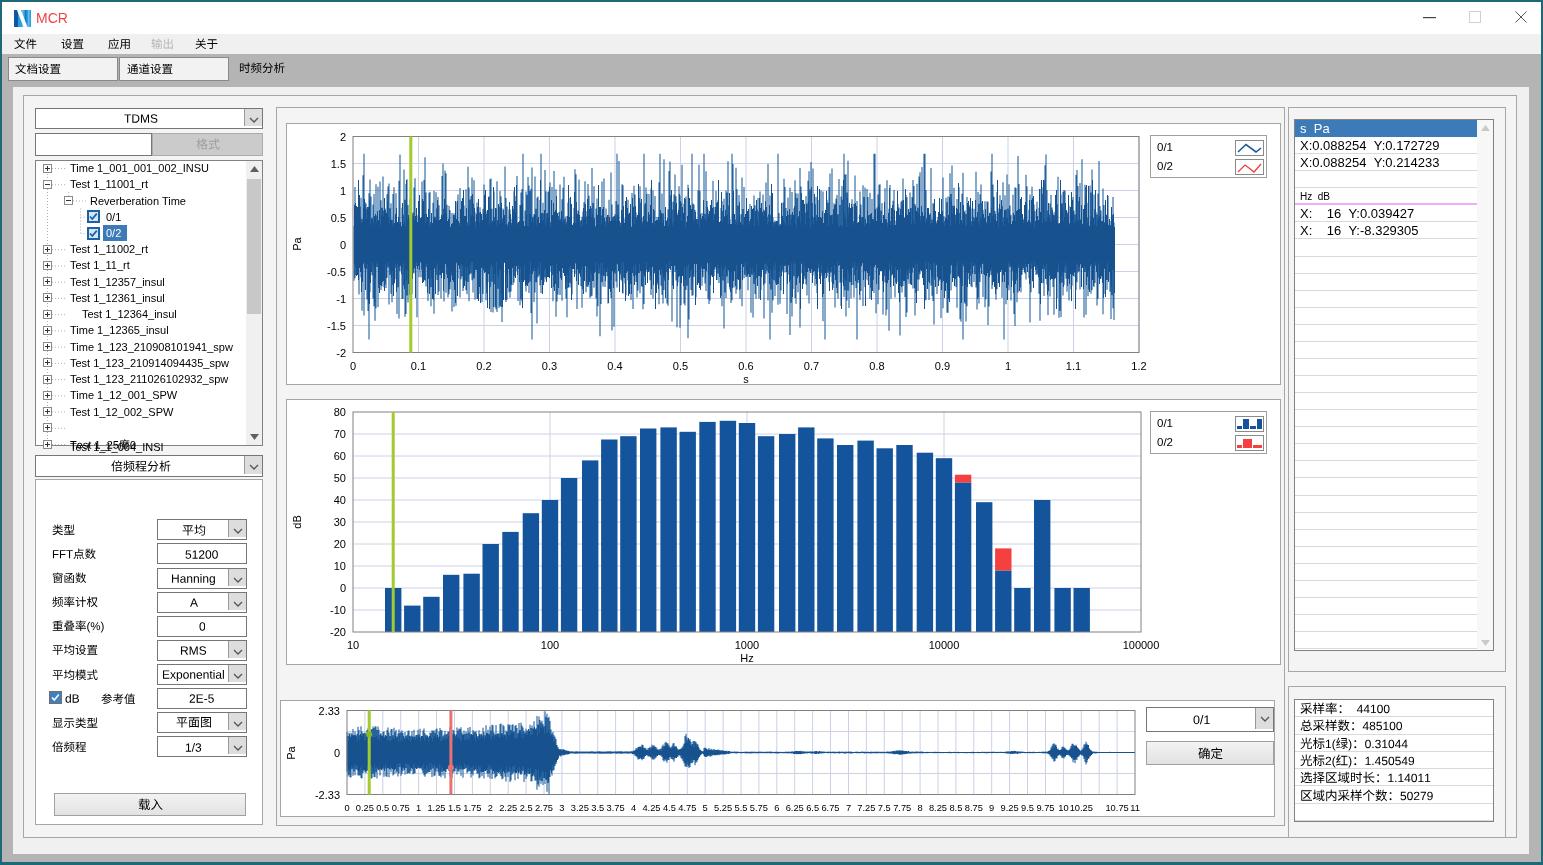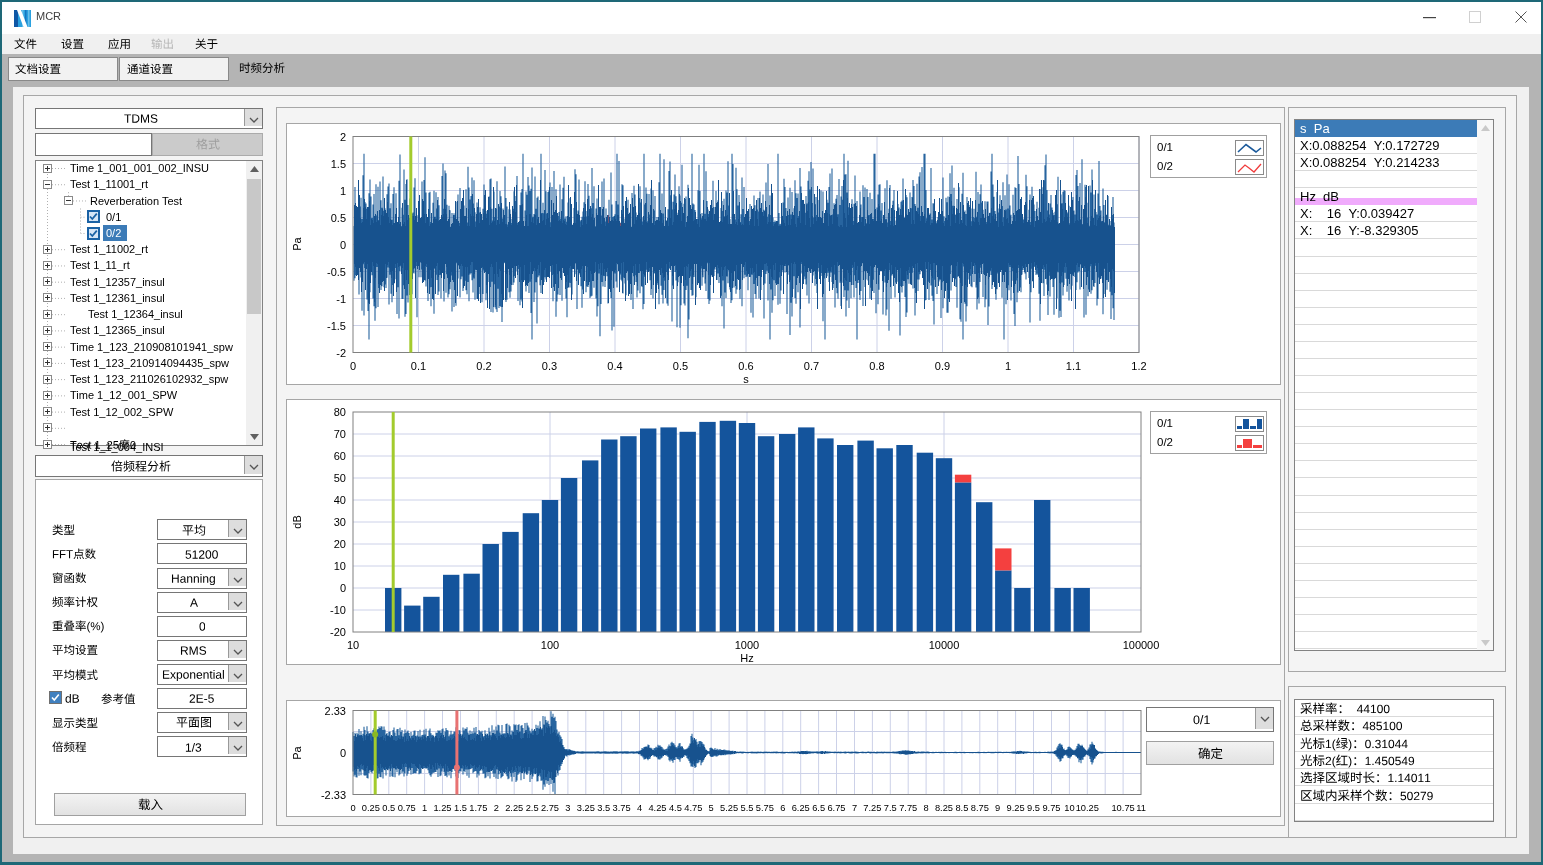--- a/index.html
+++ b/index.html
@@ -16,21 +16,21 @@
 <div class="abs" style="left:2px;top:2px;width:1539px;height:32px;background:#fff">
   <svg class="abs" style="left:12px;top:8px" width="17" height="17" viewBox="0 0 17 17">
     <rect x="0" y="0" width="17" height="17" fill="#2aa1df"></rect>
     <rect x="0" y="0" width="4" height="17" fill="#0f57a5"></rect>
     <rect x="8.2" y="0" width="1.2" height="17" fill="#79c5ec"></rect>
     <rect x="11.2" y="0" width="1.2" height="17" fill="#0f6ab8"></rect>
     <rect x="14.2" y="0" width="1.2" height="17" fill="#79c5ec"></rect>
     <polygon points="3,0 7,0 13.5,17 9.5,17" fill="#ffffff"></polygon>
     <polygon points="0,0 4,0 9,13 9,17 5,17 0,4" fill="#0f57a5" opacity="0"></polygon>
   </svg>
-  <div class="abs" style="left:34px;top:8px;font-size:11px;color:#404040">MCR</div>
+  <div class="abs" style="left:34px;top:8px;font-size:14px;color:#ef4444">MCR</div>
   <svg class="abs" style="left:1421px;top:15px" width="13" height="2">
       <rect width="13" height="1.2" fill="#444"></rect>
     </svg>
   <svg class="abs" style="left:1467px;top:9px" width="12" height="12">
       <rect x="0.5" y="0.5" width="11" height="11" fill="none" stroke="#d0d0d0" stroke-width="1"></rect>
     </svg>
   <svg class="abs" style="left:1513px;top:9px" width="12" height="12">
       <path d="M0.5 0.5 L11.5 11.5 M11.5 0.5 L0.5 11.5" stroke="#555" stroke-width="1"></path>
     </svg>
 </div>
@@ -155,21 +155,21 @@
 <div class="abs t11" style="left:70px;top:160.0px;height:16px;line-height:16px">Time 1_001_001_002_INSU</div>
 <svg class="abs" style="left:43px;top:179.7px" width="9" height="9">
     <rect x="0.5" y="0.5" width="8" height="8" fill="#fff" stroke="#8a8a8a"></rect>
     <line x1="2" y1="4.5" x2="7" y2="4.5" stroke="#333" stroke-width="1"></line>
   </svg>
 <div class="abs t11" style="left:70px;top:176.2px;height:16px;line-height:16px">Test 1_11001_rt</div>
 <svg class="abs" style="left:64px;top:196.0px" width="9" height="9">
     <rect x="0.5" y="0.5" width="8" height="8" fill="#fff" stroke="#8a8a8a"></rect>
     <line x1="2" y1="4.5" x2="7" y2="4.5" stroke="#333" stroke-width="1"></line>
   </svg>
-<div class="abs t11" style="left:90px;top:192.5px;height:16px;line-height:16px">Reverberation Test</div>
+<div class="abs t11" style="left:90px;top:192.5px;height:16px;line-height:16px">Reverberation Time</div>
 <div class="abs" style="left:87px;top:210.2px;width:13px;height:13px;background:#d5e5f6;border:2px solid #1a62a5;box-sizing:border-box"></div>
 <svg class="abs" style="left:88px;top:211.2px" width="11" height="11">
     <path d="M2 5.5 L4.3 8 L8.8 2.6" fill="none" stroke="#1a62a5" stroke-width="1.8"></path>
   </svg>
 <div class="abs t11" style="left:106px;top:208.7px;height:16px;line-height:16px">0/1</div>
 <div class="abs" style="left:87px;top:226.5px;width:13px;height:13px;background:#d5e5f6;border:2px solid #1a62a5;box-sizing:border-box"></div>
 <svg class="abs" style="left:88px;top:227.5px" width="11" height="11">
     <path d="M2 5.5 L4.3 8 L8.8 2.6" fill="none" stroke="#1a62a5" stroke-width="1.8"></path>
   </svg>
 <div class="abs" style="left:103px;top:225.0px;width:24px;height:16px;background:#3c7bb7"></div>
@@ -196,27 +196,27 @@
     <rect x="0.5" y="0.5" width="8" height="8" fill="#fff" stroke="#8a8a8a"></rect>
     <line x1="2" y1="4.5" x2="7" y2="4.5" stroke="#333" stroke-width="1"></line>
     <line x1="4.5" y1="2" x2="4.5" y2="7" stroke="#333" stroke-width="1"></line>
   </svg>
 <div class="abs t11" style="left:70px;top:289.9px;height:16px;line-height:16px">Test 1_12361_insul</div>
 <svg class="abs" style="left:43px;top:309.7px" width="9" height="9">
     <rect x="0.5" y="0.5" width="8" height="8" fill="#fff" stroke="#8a8a8a"></rect>
     <line x1="2" y1="4.5" x2="7" y2="4.5" stroke="#333" stroke-width="1"></line>
     <line x1="4.5" y1="2" x2="4.5" y2="7" stroke="#333" stroke-width="1"></line>
   </svg>
-<div class="abs t11" style="left:88px;top:306.2px;height:16px;line-height:16px">Test 1_12364_insul</div>
+<div class="abs t11" style="left:82px;top:306.2px;height:16px;line-height:16px">Test 1_12364_insul</div>
 <svg class="abs" style="left:43px;top:325.9px" width="9" height="9">
     <rect x="0.5" y="0.5" width="8" height="8" fill="#fff" stroke="#8a8a8a"></rect>
     <line x1="2" y1="4.5" x2="7" y2="4.5" stroke="#333" stroke-width="1"></line>
     <line x1="4.5" y1="2" x2="4.5" y2="7" stroke="#333" stroke-width="1"></line>
   </svg>
-<div class="abs t11" style="left:70px;top:322.4px;height:16px;line-height:16px">Test 1_12365_insul</div>
+<div class="abs t11" style="left:70px;top:322.4px;height:16px;line-height:16px">Time 1_12365_insul</div>
 <svg class="abs" style="left:43px;top:342.1px" width="9" height="9">
     <rect x="0.5" y="0.5" width="8" height="8" fill="#fff" stroke="#8a8a8a"></rect>
     <line x1="2" y1="4.5" x2="7" y2="4.5" stroke="#333" stroke-width="1"></line>
     <line x1="4.5" y1="2" x2="4.5" y2="7" stroke="#333" stroke-width="1"></line>
   </svg>
 <div class="abs t11" style="left:70px;top:338.6px;height:16px;line-height:16px">Time 1_123_210908101941_spw</div>
 <svg class="abs" style="left:43px;top:358.4px" width="9" height="9">
     <rect x="0.5" y="0.5" width="8" height="8" fill="#fff" stroke="#8a8a8a"></rect>
     <line x1="2" y1="4.5" x2="7" y2="4.5" stroke="#333" stroke-width="1"></line>
     <line x1="4.5" y1="2" x2="4.5" y2="7" stroke="#333" stroke-width="1"></line>
@@ -628,21 +628,21 @@
         <rect x="21" y="2" width="5" height="10" fill="#14549c"></rect>
       </svg></div>
   <div class="abs" style="left:6px;top:24px;font-size:11.5px">0/2</div>
   <div class="abs" style="left:84px;top:23px;width:29px;height:16px;border:1px solid #8a8a8a;box-sizing:border-box"><svg width="27" height="14">
         <rect x="1" y="9" width="5" height="3" fill="#f4403f"></rect>
         <rect x="7" y="3" width="9" height="9" fill="#f4403f"></rect>
         <rect x="17" y="9" width="9" height="3" fill="#f4403f"></rect>
       </svg></div>
 </div>
 
-<div class="abs panel" style="left:286px;top:700px;width:995px;height:117px">
+<div class="abs panel" style="left:280px;top:700px;width:995px;height:117px">
     <svg width="995" height="117" viewBox="0 0 995 117" xmlns="http://www.w3.org/2000/svg" style="position:absolute;left:0;top:0">
       <rect x="66" y="9.5" width="788" height="84" fill="#ffffff"></rect>
       <path d="M83.9 9.5V93.5 M101.8 9.5V93.5 M119.7 9.5V93.5 M137.6 9.5V93.5 M155.5 9.5V93.5 M173.5 9.5V93.5 M191.4 9.5V93.5 M209.3 9.5V93.5 M227.2 9.5V93.5 M245.1 9.5V93.5 M263.0 9.5V93.5 M280.9 9.5V93.5 M298.8 9.5V93.5 M316.7 9.5V93.5 M334.6 9.5V93.5 M352.5 9.5V93.5 M370.5 9.5V93.5 M388.4 9.5V93.5 M406.3 9.5V93.5 M424.2 9.5V93.5 M442.1 9.5V93.5 M460.0 9.5V93.5 M477.9 9.5V93.5 M495.8 9.5V93.5 M513.7 9.5V93.5 M531.6 9.5V93.5 M549.5 9.5V93.5 M567.5 9.5V93.5 M585.4 9.5V93.5 M603.3 9.5V93.5 M621.2 9.5V93.5 M639.1 9.5V93.5 M657.0 9.5V93.5 M674.9 9.5V93.5 M692.8 9.5V93.5 M710.7 9.5V93.5 M728.6 9.5V93.5 M746.5 9.5V93.5 M764.5 9.5V93.5 M782.4 9.5V93.5 M800.3 9.5V93.5 M818.2 9.5V93.5 M836.1 9.5V93.5 M66 30.5H854 M66 51.5H854 M66 72.5H854" stroke="#ccd1e8" stroke-width="1" fill="none"></path>
       <path d="M66 31.0V70.5 M67 34.9V75.6 M68 31.7V73.7 M69 35.8V76.3 M70 31.7V76.4 M71 33.3V67.9 M72 27.9V74.8 M73 33.9V70.6 M74 30.2V74.2 M75 34.8V68.2 M76 32.8V69.2 M77 25.8V74.2 M78 28.9V74.8 M79 34.3V74.3 M80 25.3V77.0 M81 30.6V77.4 M82 32.6V72.0 M83 32.1V69.2 M84 31.4V71.0 M85 32.7V72.2 M86 28.9V69.4 M87 27.2V69.8 M88 27.8V68.6 M89 32.8V72.3 M90 28.6V77.6 M91 28.0V77.2 M92 25.4V72.7 M93 27.1V75.9 M94 25.3V76.2 M95 25.6V71.2 M96 28.9V77.6 M97 25.4V68.2 M98 28.8V69.2 M99 33.7V74.6 M100 32.0V68.1 M101 34.4V69.2 M102 30.8V67.7 M103 30.4V75.8 M104 35.6V67.6 M105 34.9V75.3 M106 29.1V75.9 M107 26.6V67.2 M108 31.4V76.2 M109 35.0V68.4 M110 28.3V71.3 M111 28.1V67.6 M112 34.3V74.6 M113 26.7V73.3 M114 30.9V67.7 M115 29.1V72.2 M116 35.4V70.4 M117 32.5V75.4 M118 28.5V72.2 M119 32.1V66.1 M120 30.6V74.7 M121 29.5V72.7 M122 32.0V69.9 M123 36.8V67.6 M124 31.1V73.4 M125 34.9V66.9 M126 33.7V73.1 M127 29.8V72.1 M128 29.6V72.3 M129 35.6V72.2 M130 34.6V69.9 M131 30.0V66.1 M132 35.6V73.2 M133 28.7V72.6 M134 35.4V72.2 M135 34.1V66.7 M136 33.7V67.9 M137 28.7V67.1 M138 33.5V67.1 M139 27.8V67.8 M140 36.6V67.2 M141 35.5V69.2 M142 29.4V72.1 M143 27.6V74.3 M144 32.2V75.8 M145 34.2V73.2 M146 33.7V71.8 M147 35.4V71.8 M148 36.4V70.9 M149 31.4V71.1 M150 32.1V68.7 M151 29.2V76.0 M152 30.0V67.4 M153 29.3V75.2 M154 31.8V74.5 M155 28.3V70.4 M156 27.4V67.4 M157 35.9V71.2 M158 30.5V75.1 M159 26.9V74.6 M160 29.0V76.2 M161 29.5V70.8 M162 35.2V74.5 M163 33.4V68.3 M164 29.7V77.3 M165 33.4V71.0 M166 32.8V67.9 M167 30.5V68.2 M168 30.5V70.0 M169 26.2V75.4 M170 26.8V71.7 M171 33.1V76.9 M172 28.9V72.0 M173 29.6V69.9 M174 34.8V70.4 M175 33.2V67.5 M176 26.4V73.5 M177 29.6V70.1 M178 27.6V71.3 M179 28.1V68.5 M180 26.3V74.7 M181 31.6V68.4 M182 33.4V76.7 M183 29.4V68.3 M184 33.0V68.0 M185 30.5V67.1 M186 32.4V72.3 M187 26.8V70.9 M188 31.5V70.1 M189 26.1V70.2 M190 33.2V76.6 M191 34.6V72.7 M192 28.9V74.5 M193 30.3V70.1 M194 31.3V67.9 M195 29.8V69.4 M196 35.7V72.8 M197 34.9V72.6 M198 29.3V77.3 M199 34.1V76.4 M200 32.6V71.2 M201 34.6V75.3 M202 26.7V70.7 M203 30.7V77.4 M204 34.3V70.0 M205 24.3V68.5 M206 34.1V72.5 M207 28.8V75.9 M208 32.8V72.4 M209 25.5V77.6 M210 29.4V68.6 M211 23.7V77.9 M212 24.3V73.3 M213 31.6V70.0 M214 33.6V77.3 M215 24.1V76.1 M216 32.8V74.9 M217 32.2V69.6 M218 32.4V70.9 M219 23.1V73.3 M220 22.6V75.3 M221 32.6V78.3 M222 23.8V77.5 M223 25.3V70.5 M224 33.4V75.7 M225 29.4V80.5 M226 30.8V71.8 M227 23.3V76.0 M228 24.2V71.0 M229 23.4V80.9 M230 28.9V79.6 M231 24.0V73.8 M232 23.3V72.4 M233 30.6V71.2 M234 24.8V79.3 M235 24.0V70.2 M236 27.0V70.4 M237 32.5V77.9 M238 22.1V72.2 M239 29.1V70.7 M240 21.7V73.9 M241 24.5V72.6 M242 26.4V69.7 M243 29.7V81.1 M244 31.6V72.9 M245 27.8V78.0 M246 29.9V75.4 M247 28.9V72.6 M248 30.1V73.2 M249 23.7V72.3 M250 27.0V80.4 M251 24.4V80.2 M252 27.6V73.7 M253 20.2V75.6 M254 28.2V79.7 M255 27.3V79.6 M256 15.1V88.7 M257 23.6V83.4 M258 15.4V85.8 M259 19.0V79.2 M260 21.4V82.8 M261 19.7V80.0 M262 23.1V84.0 M263 25.3V77.0 M264 10.2V82.9 M265 15.7V78.4 M266 12.7V90.7 M267 17.1V81.9 M268 15.7V93.5 M269 20.1V75.9 M270 28.5V69.4 M271 32.6V74.6 M272 31.0V69.8 M273 34.3V68.9 M274 35.7V65.0 M275 38.0V63.1 M276 43.9V57.9 M277 46.0V58.1 M278 48.1V54.5 M279 48.2V55.3 M280 48.1V55.5 M281 48.7V53.8 M282 48.1V54.4 M283 48.6V54.2 M284 49.3V54.0 M285 49.2V53.5 M286 49.7V53.5 M287 49.8V53.5 M288 50.0V52.8 M289 50.5V52.4 M290 50.3V52.3 M291 50.3V52.5 M292 50.4V52.4 M293 50.4V52.4 M294 50.5V52.7 M295 50.3V52.7 M296 50.2V52.7 M297 50.4V52.6 M298 50.4V52.6 M299 50.6V52.4 M300 50.5V52.5 M301 50.6V52.5 M302 50.6V52.6 M303 50.6V52.4 M304 50.4V52.5 M305 50.6V52.4 M306 50.4V52.4 M307 50.5V52.3 M308 50.4V52.7 M309 50.5V52.6 M310 50.3V52.4 M311 50.2V52.6 M312 50.2V52.4 M313 50.7V52.7 M314 50.5V52.7 M315 50.6V52.4 M316 50.6V52.6 M317 50.2V52.5 M318 50.2V52.7 M319 50.3V52.7 M320 50.4V52.7 M321 50.4V52.7 M322 50.6V52.8 M323 50.7V52.7 M324 50.2V52.5 M325 50.7V52.7 M326 50.2V52.8 M327 50.3V52.5 M328 50.3V52.8 M329 50.3V52.7 M330 50.3V52.7 M331 50.4V52.7 M332 50.7V52.3 M333 50.3V52.4 M334 50.6V52.3 M335 50.2V52.7 M336 50.4V52.7 M337 50.3V52.4 M338 50.3V52.4 M339 50.3V52.8 M340 50.2V52.8 M341 50.2V52.8 M342 50.6V52.5 M343 50.7V52.5 M344 50.3V52.5 M345 50.4V52.3 M346 50.3V52.7 M347 50.6V52.7 M348 50.6V52.6 M349 50.6V52.5 M350 50.1V52.6 M351 50.5V52.6 M352 49.7V53.3 M353 49.7V53.2 M354 49.1V54.8 M355 47.0V55.3 M356 47.4V56.5 M357 46.1V58.6 M358 45.7V58.2 M359 45.6V58.0 M360 45.6V57.1 M361 43.4V59.3 M362 44.1V58.0 M363 46.8V57.7 M364 46.7V55.0 M365 47.4V54.2 M366 49.0V54.3 M367 47.3V55.6 M368 47.1V55.4 M369 45.7V55.4 M370 46.6V56.4 M371 43.7V58.3 M372 44.7V58.5 M373 44.3V58.4 M374 45.5V57.5 M375 46.0V56.7 M376 47.5V55.2 M377 48.6V53.6 M378 48.5V53.8 M379 48.1V54.4 M380 47.6V54.8 M381 45.5V56.1 M382 43.5V59.2 M383 44.9V60.6 M384 41.8V58.8 M385 40.8V59.9 M386 42.0V61.7 M387 42.4V59.0 M388 44.2V59.0 M389 46.0V55.9 M390 46.6V57.7 M391 44.7V58.0 M392 42.6V58.8 M393 42.0V60.8 M394 45.6V57.6 M395 45.1V56.8 M396 46.9V56.1 M397 48.3V55.8 M398 48.4V54.1 M399 47.9V54.9 M400 47.6V56.9 M401 46.4V58.3 M402 44.8V60.0 M403 42.5V62.2 M404 35.1V65.4 M405 32.8V65.5 M406 36.4V65.9 M407 38.8V63.4 M408 39.1V67.1 M409 37.9V66.1 M410 40.7V62.3 M411 43.5V62.3 M412 40.3V61.3 M413 40.1V59.1 M414 40.2V64.2 M415 41.0V61.8 M416 42.7V60.8 M417 43.4V58.4 M418 46.8V56.0 M419 48.4V54.7 M420 49.6V53.8 M421 50.2V52.9 M422 50.0V52.6 M423 47.1V54.8 M424 46.6V56.1 M425 47.1V55.9 M426 48.2V55.7 M427 48.4V55.3 M428 47.1V54.7 M429 48.9V55.5 M430 47.7V55.4 M431 48.5V54.8 M432 48.8V54.3 M433 48.0V54.1 M434 48.7V54.6 M435 48.9V54.1 M436 49.4V54.2 M437 48.6V53.4 M438 48.7V54.3 M439 49.3V53.7 M440 49.2V53.4 M441 49.6V53.4 M442 49.3V53.2 M443 49.8V53.5 M444 50.1V53.4 M445 49.7V53.0 M446 49.8V53.2 M447 50.4V52.5 M448 50.5V52.6 M449 50.7V52.7 M450 50.6V52.1 M451 50.7V52.3 M452 50.7V52.3 M453 50.6V52.1 M454 50.6V52.3 M455 50.7V52.4 M456 50.6V52.4 M457 50.8V52.1 M458 50.7V52.1 M459 50.9V52.3 M460 50.9V52.1 M461 50.8V52.4 M462 50.9V52.1 M463 50.8V52.1 M464 50.8V52.3 M465 50.6V52.4 M466 50.7V52.3 M467 50.8V52.4 M468 50.7V52.3 M469 50.7V52.4 M470 50.7V52.4 M471 50.6V52.2 M472 50.7V52.3 M473 50.8V52.2 M474 50.6V52.2 M475 50.9V52.1 M476 50.7V52.4 M477 50.8V52.3 M478 50.6V52.3 M479 50.7V52.1 M480 50.6V52.2 M481 50.9V52.3 M482 50.6V52.1 M483 50.9V52.2 M484 50.7V52.3 M485 50.8V52.3 M486 50.8V52.2 M487 50.6V52.2 M488 50.8V52.1 M489 50.6V52.4 M490 50.6V52.3 M491 50.7V52.3 M492 50.9V52.3 M493 50.7V52.1 M494 50.9V52.4 M495 50.6V52.2 M496 50.8V52.4 M497 50.9V52.4 M498 50.8V52.4 M499 50.9V52.1 M500 50.8V52.1 M501 50.9V52.3 M502 50.9V52.2 M503 50.8V52.2 M504 50.9V52.3 M505 50.6V52.2 M506 50.7V52.2 M507 50.8V52.4 M508 50.6V52.2 M509 50.7V52.3 M510 50.7V52.6 M511 50.3V52.5 M512 50.4V52.3 M513 50.4V53.1 M514 50.1V53.0 M515 50.1V53.1 M516 50.3V53.3 M517 49.9V52.8 M518 50.0V53.1 M519 50.1V53.2 M520 49.8V52.9 M521 50.3V52.8 M522 50.2V52.8 M523 50.2V52.7 M524 50.4V52.6 M525 50.5V52.2 M526 50.6V52.4 M527 50.5V52.3 M528 50.6V52.1 M529 50.6V52.3 M530 50.3V52.4 M531 50.6V52.7 M532 50.4V52.5 M533 50.4V52.5 M534 49.9V52.9 M535 50.0V52.9 M536 50.5V52.6 M537 50.2V52.6 M538 50.5V52.8 M539 50.4V52.5 M540 50.3V52.6 M541 50.4V52.4 M542 50.6V52.3 M543 50.5V52.2 M544 50.7V52.1 M545 50.7V52.1 M546 50.8V52.1 M547 50.8V52.3 M548 50.6V52.3 M549 50.8V52.1 M550 50.9V52.2 M551 50.6V52.3 M552 50.7V52.1 M553 50.8V52.4 M554 50.6V52.2 M555 50.9V52.3 M556 50.8V52.1 M557 50.7V52.3 M558 50.6V52.4 M559 50.6V52.4 M560 50.9V52.1 M561 50.6V52.1 M562 50.8V52.2 M563 50.8V52.4 M564 50.8V52.4 M565 50.6V52.4 M566 50.8V52.2 M567 50.7V52.1 M568 50.6V52.2 M569 50.6V52.4 M570 50.7V52.4 M571 50.7V52.4 M572 50.9V52.2 M573 50.9V52.1 M574 50.7V52.1 M575 50.8V52.3 M576 50.6V52.2 M577 50.9V52.2 M578 50.7V52.1 M579 50.9V52.4 M580 50.7V52.1 M581 50.6V52.1 M582 50.6V52.1 M583 50.9V52.4 M584 50.6V52.4 M585 50.9V52.1 M586 50.9V52.2 M587 50.6V52.2 M588 50.9V52.3 M589 50.9V52.4 M590 50.6V52.4 M591 50.8V52.3 M592 50.7V52.3 M593 50.8V52.2 M594 50.7V52.2 M595 50.6V52.3 M596 50.9V52.4 M597 50.6V52.3 M598 50.7V52.1 M599 50.8V52.3 M600 50.8V52.2 M601 50.8V52.2 M602 50.7V52.2 M603 50.7V52.3 M604 50.9V52.1 M605 50.8V52.3 M606 50.6V52.3 M607 50.4V52.5 M608 50.8V52.4 M609 50.5V52.5 M610 50.4V52.7 M611 50.3V52.6 M612 50.1V53.1 M613 50.0V53.2 M614 49.7V53.3 M615 49.7V53.1 M616 49.3V52.9 M617 49.8V53.3 M618 49.3V53.5 M619 49.3V53.9 M620 49.7V53.6 M621 49.3V53.8 M622 49.7V53.0 M623 49.8V53.6 M624 49.9V52.7 M625 50.2V52.7 M626 50.3V53.0 M627 50.2V52.5 M628 50.5V52.4 M629 50.7V52.8 M630 50.7V52.4 M631 50.5V52.6 M632 50.5V52.3 M633 50.9V52.3 M634 50.5V52.5 M635 50.6V52.2 M636 50.6V52.4 M637 50.6V52.1 M638 50.7V52.2 M639 50.7V52.2 M640 50.6V52.2 M641 50.6V52.3 M642 50.8V52.4 M643 51.0V52.0 M644 50.9V52.0 M645 51.0V52.2 M646 50.8V52.2 M647 51.0V52.2 M648 50.9V52.0 M649 50.8V52.0 M650 51.0V52.0 M651 50.9V52.1 M652 50.8V52.0 M653 51.0V52.2 M654 50.8V52.2 M655 50.8V52.1 M656 51.0V52.2 M657 50.9V52.0 M658 50.8V52.0 M659 51.0V52.2 M660 51.0V52.0 M661 51.0V52.1 M662 50.9V52.2 M663 50.9V52.0 M664 50.9V52.1 M665 50.9V52.1 M666 51.0V52.1 M667 50.9V52.2 M668 50.8V52.1 M669 50.8V52.2 M670 50.9V52.2 M671 50.9V52.0 M672 50.9V52.1 M673 50.8V52.0 M674 51.0V52.2 M675 51.0V52.1 M676 51.0V52.0 M677 50.8V52.2 M678 50.9V52.2 M679 50.9V52.0 M680 51.0V52.0 M681 50.9V52.0 M682 50.9V52.1 M683 51.0V52.2 M684 50.9V52.0 M685 50.9V52.2 M686 51.0V52.2 M687 51.0V52.0 M688 50.9V52.1 M689 51.0V52.2 M690 50.9V52.1 M691 50.8V52.2 M692 50.8V52.2 M693 51.0V52.2 M694 50.9V52.1 M695 51.0V52.1 M696 51.0V52.1 M697 50.8V52.2 M698 50.9V52.1 M699 51.0V52.2 M700 51.0V52.1 M701 50.8V52.1 M702 50.8V52.1 M703 51.0V52.0 M704 50.8V52.2 M705 50.9V52.2 M706 50.8V52.2 M707 50.9V52.2 M708 50.8V52.1 M709 50.8V52.0 M710 50.9V52.1 M711 50.8V52.2 M712 50.8V52.1 M713 50.8V52.1 M714 50.8V52.0 M715 50.9V52.1 M716 50.9V52.2 M717 50.8V52.1 M718 51.0V52.0 M719 50.7V52.1 M720 50.7V52.0 M721 50.9V52.1 M722 50.7V52.1 M723 50.9V52.3 M724 50.7V52.1 M725 50.5V52.6 M726 50.6V52.4 M727 50.3V52.8 M728 50.6V52.5 M729 50.3V52.8 M730 50.5V52.8 M731 50.0V53.0 M732 50.0V52.8 M733 49.8V53.1 M734 50.3V52.5 M735 50.3V52.8 M736 50.6V52.6 M737 50.2V52.8 M738 50.6V52.3 M739 50.6V52.6 M740 50.5V52.2 M741 50.6V52.1 M742 50.7V52.1 M743 50.8V52.0 M744 51.0V52.3 M745 51.0V52.1 M746 51.0V52.0 M747 51.0V52.2 M748 50.8V52.1 M749 50.8V52.2 M750 50.9V52.2 M751 51.0V52.0 M752 50.8V52.2 M753 50.8V52.2 M754 51.0V52.1 M755 51.0V52.1 M756 50.9V52.1 M757 50.9V52.1 M758 50.8V52.1 M759 51.0V52.1 M760 50.9V52.0 M761 50.6V52.3 M762 50.8V52.3 M763 50.8V52.4 M764 50.6V52.3 M765 50.8V52.3 M766 50.5V52.6 M767 50.4V52.8 M768 49.8V53.3 M769 49.1V54.8 M770 46.6V56.0 M771 44.7V57.5 M772 43.1V58.3 M773 42.2V60.7 M774 43.5V59.9 M775 43.7V57.6 M776 47.9V57.2 M777 47.6V54.9 M778 49.0V53.7 M779 49.0V54.2 M780 48.3V55.3 M781 46.1V57.1 M782 45.4V56.8 M783 46.0V57.5 M784 46.9V56.1 M785 47.9V54.1 M786 49.3V53.9 M787 48.8V54.0 M788 49.3V54.4 M789 47.5V55.6 M790 45.0V56.1 M791 42.8V57.6 M792 42.8V61.2 M793 43.9V58.9 M794 44.9V62.2 M795 43.8V58.7 M796 46.1V58.8 M797 46.7V55.8 M798 48.3V55.4 M799 49.4V53.4 M800 49.5V53.7 M801 48.2V54.2 M802 46.5V55.2 M803 43.4V57.9 M804 43.2V61.0 M805 40.7V63.6 M806 42.7V61.6 M807 43.9V58.0 M808 47.1V57.6 M809 48.4V55.4 M810 49.3V53.6 M811 50.2V52.6 M812 50.5V52.3 M813 50.6V52.3 M814 50.7V52.4 M815 50.7V52.4 M816 50.8V52.2 M817 51.0V52.0 M818 51.0V52.0 M819 51.0V52.0 M820 50.9V52.1 M821 50.9V52.1 M822 50.9V52.0 M823 50.9V52.1 M824 50.9V52.1 M825 51.0V52.0 M826 51.0V52.0 M827 51.0V52.1 M828 51.0V52.1 M829 50.8V52.1 M830 50.9V52.1 M831 50.9V52.1 M832 50.9V52.1 M833 50.9V52.1 M834 50.9V52.0 M835 50.9V52.0 M836 51.0V52.0 M837 51.0V52.0 M838 51.0V52.0 M839 51.0V52.0 M840 50.9V52.1 M841 50.9V52.0 M842 51.0V52.0 M843 51.0V52.0 M844 51.0V52.0 M845 51.0V52.0 M846 51.0V52.0 M847 50.9V52.0 M848 51.0V52.0 M849 50.9V52.0 M850 51.0V52.1 M851 51.0V52.0 M852 51.0V52.0 M853 51.0V52.1" stroke="#27649f" stroke-width="1.1" fill="none"></path>
       <path d="M66.5 35.4V65.9 M67.5 40.4V69.3 M68.5 33.4V67.6 M69.5 35.7V69.7 M70.5 34.0V65.1 M71.5 35.4V65.6 M72.5 34.8V67.1 M73.5 35.1V64.1 M74.5 33.9V62.9 M75.5 36.8V64.5 M76.5 39.9V63.6 M77.5 33.7V70.1 M78.5 39.1V69.5 M79.5 33.2V67.3 M80.5 34.7V64.9 M81.5 35.1V70.1 M82.5 33.0V69.0 M83.5 39.4V69.0 M84.5 39.5V70.4 M85.5 36.1V70.3 M86.5 36.1V64.2 M87.5 34.9V70.2 M88.5 39.3V67.5 M89.5 33.0V64.2 M90.5 34.8V65.2 M91.5 35.5V67.1 M92.5 36.6V69.6 M93.5 35.8V63.1 M94.5 36.2V67.4 M95.5 34.7V66.1 M96.5 39.3V67.1 M97.5 36.5V68.8 M98.5 39.8V65.9 M99.5 33.3V67.7 M100.5 35.3V68.5 M101.5 34.7V67.3 M102.5 36.1V65.1 M103.5 36.9V70.2 M104.5 34.4V63.0 M105.5 35.3V66.1 M106.5 39.3V66.9 M107.5 39.4V67.4 M108.5 40.1V67.7 M109.5 40.1V64.8 M110.5 39.3V66.8 M111.5 37.0V68.2 M112.5 37.5V68.2 M113.5 38.3V69.4 M114.5 34.7V68.0 M115.5 38.4V63.1 M116.5 35.9V66.1 M117.5 40.6V62.9 M118.5 35.4V62.2 M119.5 39.7V62.7 M120.5 38.0V67.7 M121.5 39.6V66.5 M122.5 34.5V66.2 M123.5 37.6V68.5 M124.5 38.7V61.9 M125.5 37.4V62.5 M126.5 37.4V63.4 M127.5 39.2V63.2 M128.5 34.5V65.1 M129.5 40.9V66.3 M130.5 38.9V67.3 M131.5 36.1V68.2 M132.5 37.9V62.6 M133.5 37.1V64.0 M134.5 39.0V67.2 M135.5 36.1V67.8 M136.5 37.9V65.2 M137.5 34.8V65.0 M138.5 36.2V66.2 M139.5 40.2V66.7 M140.5 35.2V65.1 M141.5 34.9V66.1 M142.5 36.8V63.1 M143.5 40.4V68.0 M144.5 36.8V67.9 M145.5 35.8V63.8 M146.5 34.6V66.3 M147.5 40.8V69.1 M148.5 35.4V62.4 M149.5 35.1V68.1 M150.5 36.7V62.3 M151.5 39.7V64.4 M152.5 37.2V64.6 M153.5 35.2V62.6 M154.5 34.2V65.4 M155.5 37.1V67.1 M156.5 33.9V65.0 M157.5 38.4V69.6 M158.5 34.5V63.2 M159.5 39.9V69.7 M160.5 39.5V65.4 M161.5 38.9V66.9 M162.5 38.7V70.2 M163.5 36.6V69.9 M164.5 38.5V68.5 M165.5 38.1V68.1 M166.5 37.4V66.6 M167.5 35.0V67.8 M168.5 35.6V68.7 M169.5 33.3V63.2 M170.5 39.7V69.4 M171.5 39.5V64.7 M172.5 33.8V66.5 M173.5 33.2V66.7 M174.5 37.1V67.4 M175.5 33.9V64.3 M176.5 37.4V65.1 M177.5 36.0V67.7 M178.5 38.2V63.5 M179.5 38.5V66.1 M180.5 40.1V65.1 M181.5 33.7V67.8 M182.5 34.3V67.6 M183.5 38.7V62.8 M184.5 38.5V63.9 M185.5 38.1V65.1 M186.5 39.3V64.8 M187.5 36.8V63.6 M188.5 40.4V68.0 M189.5 35.2V66.1 M190.5 33.1V66.9 M191.5 33.6V65.9 M192.5 33.6V63.7 M193.5 37.3V69.0 M194.5 39.9V67.5 M195.5 33.2V64.9 M196.5 36.8V67.9 M197.5 38.7V65.3 M198.5 33.2V65.7 M199.5 37.2V65.8 M200.5 32.5V69.7 M201.5 36.5V70.7 M202.5 33.6V70.7 M203.5 38.7V67.8 M204.5 36.0V70.1 M205.5 32.1V69.3 M206.5 32.3V66.7 M207.5 33.5V64.6 M208.5 35.0V63.9 M209.5 36.9V68.1 M210.5 39.3V65.8 M211.5 35.4V69.1 M212.5 35.1V69.5 M213.5 36.8V72.1 M214.5 34.2V68.7 M215.5 35.0V69.8 M216.5 34.1V71.2 M217.5 36.2V71.6 M218.5 36.5V67.8 M219.5 36.3V68.8 M220.5 32.1V65.9 M221.5 34.0V71.8 M222.5 36.0V70.3 M223.5 33.5V71.6 M224.5 35.3V68.7 M225.5 37.6V65.9 M226.5 30.6V69.9 M227.5 33.8V69.4 M228.5 34.4V65.3 M229.5 34.2V67.4 M230.5 30.6V69.9 M231.5 32.1V64.9 M232.5 30.8V65.9 M233.5 37.2V65.4 M234.5 37.6V71.5 M235.5 37.4V71.7 M236.5 37.3V66.9 M237.5 31.7V71.5 M238.5 30.4V66.3 M239.5 30.9V72.9 M240.5 36.9V69.0 M241.5 33.4V65.5 M242.5 36.5V66.3 M243.5 33.4V73.5 M244.5 33.4V71.4 M245.5 33.7V74.1 M246.5 34.0V67.5 M247.5 27.9V66.9 M248.5 29.7V72.7 M249.5 33.6V67.3 M250.5 33.5V76.1 M251.5 33.4V75.3 M252.5 27.5V71.7 M253.5 25.5V72.2 M254.5 28.8V68.2 M255.5 29.2V68.6 M256.5 34.5V78.3 M257.5 24.1V69.3 M258.5 31.7V76.2 M259.5 25.6V75.7 M260.5 27.4V73.3 M261.5 25.2V70.1 M262.5 26.5V70.7 M263.5 32.8V77.4 M264.5 25.2V71.4 M265.5 32.3V79.0 M266.5 30.5V78.2 M267.5 28.5V81.0 M268.5 32.1V75.9 M269.5 34.5V69.1 M270.5 34.1V71.5 M271.5 36.4V63.9 M272.5 40.8V66.0 M273.5 39.6V62.9 M274.5 42.3V61.2 M275.5 44.2V61.3 M276.5 46.8V58.6 M277.5 48.2V56.6 M278.5 49.0V54.0 M279.5 49.3V54.2 M280.5 49.6V53.6 M281.5 49.5V53.7 M282.5 49.0V53.3 M283.5 49.2V53.3 M284.5 49.5V52.9 M285.5 49.9V53.3 M286.5 50.2V52.8 M287.5 50.1V52.9 M288.5 50.7V52.8 M289.5 50.7V52.1 M290.5 50.8V52.1 M291.5 50.9V52.4 M292.5 50.6V52.2 M293.5 50.8V52.3 M294.5 50.9V52.1 M295.5 50.7V52.1 M296.5 50.8V52.4 M297.5 50.6V52.2 M298.5 50.7V52.2 M299.5 50.7V52.2 M300.5 50.6V52.1 M301.5 50.6V52.3 M302.5 50.8V52.1 M303.5 50.6V52.2 M304.5 50.7V52.1 M305.5 50.8V52.4 M306.5 50.6V52.4 M307.5 50.6V52.1 M308.5 50.6V52.2 M309.5 50.9V52.4 M310.5 50.9V52.3 M311.5 50.6V52.4 M312.5 50.6V52.2 M313.5 50.8V52.3 M314.5 50.8V52.2 M315.5 50.6V52.2 M316.5 50.7V52.2 M317.5 50.8V52.3 M318.5 50.6V52.2 M319.5 50.9V52.4 M320.5 50.7V52.4 M321.5 50.8V52.3 M322.5 50.8V52.4 M323.5 50.6V52.2 M324.5 50.6V52.2 M325.5 50.8V52.1 M326.5 50.7V52.4 M327.5 50.9V52.4 M328.5 50.8V52.2 M329.5 50.6V52.4 M330.5 50.7V52.2 M331.5 50.7V52.2 M332.5 50.7V52.3 M333.5 50.8V52.3 M334.5 50.9V52.3 M335.5 50.6V52.4 M336.5 50.8V52.2 M337.5 50.7V52.4 M338.5 50.8V52.1 M339.5 50.6V52.2 M340.5 50.7V52.3 M341.5 50.9V52.3 M342.5 50.8V52.2 M343.5 50.6V52.1 M344.5 50.6V52.2 M345.5 50.7V52.1 M346.5 50.8V52.3 M347.5 50.7V52.4 M348.5 50.8V52.2 M349.5 50.8V52.4 M350.5 50.6V52.3 M351.5 50.6V52.6 M352.5 50.2V52.8 M353.5 50.3V52.9 M354.5 49.0V53.9 M355.5 48.5V53.5 M356.5 48.4V54.7 M357.5 47.2V55.8 M358.5 45.7V57.2 M359.5 46.2V55.8 M360.5 47.2V57.8 M361.5 45.4V56.0 M362.5 46.5V55.4 M363.5 48.1V56.2 M364.5 47.9V54.8 M365.5 49.4V53.7 M366.5 48.9V53.8 M367.5 49.6V53.8 M368.5 48.6V54.9 M369.5 48.7V55.7 M370.5 47.3V55.2 M371.5 46.6V57.3 M372.5 46.8V55.3 M373.5 46.0V55.0 M374.5 47.7V55.7 M375.5 48.8V54.0 M376.5 49.1V54.6 M377.5 49.1V53.6 M378.5 49.5V53.5 M379.5 49.8V53.0 M380.5 49.5V53.5 M381.5 48.1V54.5 M382.5 47.8V57.0 M383.5 46.3V58.0 M384.5 45.0V57.8 M385.5 44.2V57.0 M386.5 45.1V57.8 M387.5 45.8V56.8 M388.5 46.6V56.0 M389.5 47.7V55.5 M390.5 48.1V55.6 M391.5 47.4V56.0 M392.5 47.1V55.8 M393.5 45.7V56.6 M394.5 47.2V56.0 M395.5 46.3V56.5 M396.5 48.5V55.3 M397.5 49.1V53.9 M398.5 48.7V53.6 M399.5 48.8V54.1 M400.5 47.7V54.2 M401.5 46.9V56.7 M402.5 47.0V56.4 M403.5 42.9V60.8 M404.5 42.0V61.6 M405.5 39.7V63.4 M406.5 42.1V60.2 M407.5 37.4V64.9 M408.5 40.2V61.7 M409.5 43.7V59.8 M410.5 45.5V58.1 M411.5 42.8V58.5 M412.5 45.7V58.6 M413.5 46.2V59.0 M414.5 42.8V59.7 M415.5 45.0V58.7 M416.5 44.8V58.5 M417.5 45.9V56.6 M418.5 48.7V55.8 M419.5 49.2V54.4 M420.5 50.3V52.9 M421.5 50.6V52.4 M422.5 50.6V52.5 M423.5 48.9V54.8 M424.5 48.4V54.7 M425.5 48.2V54.5 M426.5 48.6V53.7 M427.5 49.4V54.0 M428.5 49.3V53.5 M429.5 49.2V53.5 M430.5 49.7V53.4 M431.5 49.6V53.5 M432.5 49.5V53.2 M433.5 49.8V53.8 M434.5 49.3V54.0 M435.5 49.2V53.1 M436.5 49.4V53.8 M437.5 50.1V53.4 M438.5 50.1V53.0 M439.5 49.7V52.8 M440.5 50.2V53.3 M441.5 49.9V52.8 M442.5 50.1V52.6 M443.5 50.3V52.9 M444.5 50.3V52.5 M445.5 50.4V52.6 M446.5 50.5V52.3 M447.5 50.4V52.7 M448.5 50.4V52.2 M449.5 50.6V52.3 M450.5 50.9V52.1 M451.5 51.0V52.0 M452.5 51.0V52.1 M453.5 51.0V52.0 M454.5 51.0V52.0 M455.5 50.9V52.1 M456.5 51.0V52.0 M457.5 51.0V52.1 M458.5 50.8V52.0 M459.5 51.0V52.1 M460.5 50.9V52.1 M461.5 50.9V52.2 M462.5 51.0V52.1 M463.5 50.9V52.0 M464.5 51.0V52.2 M465.5 50.9V52.1 M466.5 50.9V52.0 M467.5 50.9V52.1 M468.5 51.0V52.0 M469.5 51.0V52.0 M470.5 51.0V52.0 M471.5 51.0V52.0 M472.5 51.0V52.0 M473.5 51.0V52.0 M474.5 50.8V52.1 M475.5 50.9V52.0 M476.5 51.0V52.0 M477.5 50.8V52.0 M478.5 51.0V52.0 M479.5 51.0V52.0 M480.5 51.0V52.1 M481.5 51.0V52.1 M482.5 50.9V52.0 M483.5 50.9V52.0 M484.5 50.9V52.1 M485.5 50.9V52.1 M486.5 51.0V52.0 M487.5 50.9V52.1 M488.5 51.0V52.1 M489.5 50.9V52.1 M490.5 50.9V52.1 M491.5 51.0V52.1 M492.5 50.9V52.0 M493.5 51.0V52.1 M494.5 51.0V52.0 M495.5 50.9V52.1 M496.5 50.9V52.0 M497.5 51.0V52.0 M498.5 51.0V52.0 M499.5 51.0V52.0 M500.5 51.0V52.0 M501.5 51.0V52.0 M502.5 51.0V52.0 M503.5 50.9V52.0 M504.5 50.9V52.0 M505.5 51.0V52.0 M506.5 51.0V52.0 M507.5 51.0V52.2 M508.5 50.9V52.2 M509.5 51.0V52.2 M510.5 50.9V52.3 M511.5 50.8V52.4 M512.5 50.7V52.5 M513.5 50.8V52.6 M514.5 50.3V52.4 M515.5 50.4V52.6 M516.5 50.3V52.5 M517.5 50.5V52.7 M518.5 50.3V53.0 M519.5 50.5V52.5 M520.5 50.6V52.8 M521.5 50.5V52.2 M522.5 50.8V52.4 M523.5 50.8V52.4 M524.5 50.8V52.3 M525.5 51.0V52.3 M526.5 50.9V52.2 M527.5 51.0V52.2 M528.5 50.9V52.2 M529.5 51.0V52.1 M530.5 50.9V52.2 M531.5 50.8V52.3 M532.5 50.5V52.4 M533.5 50.5V52.4 M534.5 50.6V52.5 M535.5 50.4V52.5 M536.5 50.7V52.3 M537.5 50.6V52.6 M538.5 50.4V52.4 M539.5 50.7V52.3 M540.5 50.6V52.1 M541.5 50.7V52.1 M542.5 50.9V52.2 M543.5 51.0V52.1 M544.5 51.0V52.0 M545.5 50.9V52.2 M546.5 51.0V52.0 M547.5 51.0V52.0 M548.5 50.9V52.0 M549.5 51.0V52.0 M550.5 50.9V52.2 M551.5 50.9V52.1 M552.5 51.0V52.0 M553.5 51.0V52.0 M554.5 51.0V52.1 M555.5 50.9V52.0 M556.5 50.9V52.0 M557.5 51.0V52.0 M558.5 50.9V52.0 M559.5 51.0V52.0 M560.5 50.9V52.0 M561.5 50.9V52.1 M562.5 50.9V52.0 M563.5 51.0V52.0 M564.5 50.9V52.0 M565.5 51.0V52.0 M566.5 51.0V52.1 M567.5 51.0V52.1 M568.5 51.0V52.0 M569.5 51.0V52.1 M570.5 50.9V52.0 M571.5 50.9V52.0 M572.5 50.9V52.0 M573.5 51.0V52.0 M574.5 50.9V52.2 M575.5 51.0V52.0 M576.5 51.0V52.0 M577.5 51.0V52.1 M578.5 51.0V52.0 M579.5 50.9V52.0 M580.5 51.0V52.1 M581.5 50.9V52.0 M582.5 50.8V52.0 M583.5 50.9V52.2 M584.5 50.9V52.1 M585.5 50.8V52.1 M586.5 51.0V52.1 M587.5 51.0V52.1 M588.5 50.9V52.0 M589.5 50.9V52.1 M590.5 51.0V52.0 M591.5 51.0V52.0 M592.5 51.0V52.0 M593.5 51.0V52.1 M594.5 51.0V52.0 M595.5 51.0V52.0 M596.5 51.0V52.0 M597.5 50.8V52.0 M598.5 51.0V52.0 M599.5 51.0V52.1 M600.5 51.0V52.1 M601.5 51.0V52.0 M602.5 51.0V52.2 M603.5 50.9V52.2 M604.5 51.0V52.0 M605.5 51.0V52.2 M606.5 50.8V52.3 M607.5 50.8V52.3 M608.5 50.7V52.3 M609.5 50.7V52.3 M610.5 50.6V52.2 M611.5 50.5V52.4 M612.5 50.4V52.6 M613.5 50.5V52.4 M614.5 50.5V52.6 M615.5 50.2V52.5 M616.5 50.0V53.0 M617.5 50.0V52.8 M618.5 50.2V52.6 M619.5 50.3V53.2 M620.5 50.0V53.0 M621.5 50.3V52.8 M622.5 50.4V52.9 M623.5 50.5V52.5 M624.5 50.2V52.7 M625.5 50.2V52.5 M626.5 50.7V52.3 M627.5 50.4V52.4 M628.5 50.7V52.3 M629.5 50.6V52.1 M630.5 50.7V52.2 M631.5 50.8V52.2 M632.5 51.0V52.0 M633.5 50.8V52.1 M634.5 50.9V52.1 M635.5 50.8V52.1 M636.5 51.0V52.1 M637.5 51.0V52.2 M638.5 50.8V52.0 M639.5 50.8V52.0 M640.5 50.9V52.0 M641.5 50.9V52.0 M642.5 50.9V52.2 M643.5 51.0V52.0 M644.5 51.0V52.0 M645.5 51.0V52.0 M646.5 51.0V52.0 M647.5 51.0V52.0 M648.5 51.0V52.0 M649.5 51.0V52.0 M650.5 51.0V52.0 M651.5 51.0V52.0 M652.5 51.0V52.0 M653.5 51.0V52.0 M654.5 51.0V52.0 M655.5 51.0V52.0 M656.5 51.0V52.0 M657.5 51.0V52.0 M658.5 51.0V52.0 M659.5 51.0V52.0 M660.5 51.0V52.0 M661.5 51.0V52.0 M662.5 51.0V52.0 M663.5 51.0V52.0 M664.5 51.0V52.0 M665.5 51.0V52.0 M666.5 51.0V52.0 M667.5 51.0V52.0 M668.5 51.0V52.0 M669.5 51.0V52.0 M670.5 51.0V52.0 M671.5 51.0V52.0 M672.5 51.0V52.0 M673.5 51.0V52.0 M674.5 51.0V52.0 M675.5 51.0V52.0 M676.5 51.0V52.0 M677.5 51.0V52.0 M678.5 51.0V52.0 M679.5 51.0V52.0 M680.5 51.0V52.0 M681.5 51.0V52.0 M682.5 51.0V52.0 M683.5 51.0V52.0 M684.5 51.0V52.0 M685.5 51.0V52.0 M686.5 51.0V52.0 M687.5 51.0V52.0 M688.5 51.0V52.0 M689.5 51.0V52.0 M690.5 51.0V52.0 M691.5 51.0V52.0 M692.5 51.0V52.0 M693.5 51.0V52.0 M694.5 51.0V52.0 M695.5 51.0V52.0 M696.5 51.0V52.0 M697.5 51.0V52.0 M698.5 51.0V52.0 M699.5 51.0V52.0 M700.5 51.0V52.0 M701.5 51.0V52.0 M702.5 51.0V52.0 M703.5 51.0V52.0 M704.5 51.0V52.0 M705.5 51.0V52.0 M706.5 51.0V52.0 M707.5 51.0V52.0 M708.5 51.0V52.0 M709.5 51.0V52.0 M710.5 51.0V52.0 M711.5 51.0V52.0 M712.5 51.0V52.0 M713.5 51.0V52.0 M714.5 51.0V52.0 M715.5 51.0V52.0 M716.5 51.0V52.0 M717.5 51.0V52.0 M718.5 51.0V52.0 M719.5 51.0V52.0 M720.5 51.0V52.0 M721.5 51.0V52.0 M722.5 51.0V52.1 M723.5 50.8V52.0 M724.5 50.9V52.2 M725.5 50.9V52.1 M726.5 50.7V52.4 M727.5 50.7V52.2 M728.5 50.8V52.2 M729.5 50.5V52.5 M730.5 50.4V52.3 M731.5 50.6V52.5 M732.5 50.6V52.3 M733.5 50.4V52.2 M734.5 50.4V52.4 M735.5 50.6V52.4 M736.5 50.5V52.5 M737.5 50.6V52.4 M738.5 50.9V52.2 M739.5 50.8V52.0 M740.5 50.8V52.1 M741.5 51.0V52.0 M742.5 51.0V52.1 M743.5 51.0V52.0 M744.5 50.9V52.0 M745.5 51.0V52.0 M746.5 51.0V52.0 M747.5 51.0V52.0 M748.5 51.0V52.0 M749.5 51.0V52.0 M750.5 51.0V52.0 M751.5 51.0V52.0 M752.5 51.0V52.0 M753.5 51.0V52.0 M754.5 51.0V52.0 M755.5 51.0V52.0 M756.5 51.0V52.0 M757.5 51.0V52.0 M758.5 51.0V52.0 M759.5 51.0V52.0 M760.5 51.0V52.0 M761.5 51.0V52.1 M762.5 51.0V52.2 M763.5 51.0V52.1 M764.5 51.0V52.2 M765.5 51.0V52.2 M766.5 50.7V52.2 M767.5 50.4V52.5 M768.5 50.4V52.9 M769.5 49.6V53.2 M770.5 47.9V55.2 M771.5 47.8V55.1 M772.5 47.0V56.2 M773.5 47.0V58.1 M774.5 44.6V56.1 M775.5 46.2V57.0 M776.5 48.7V54.1 M777.5 49.1V54.3 M778.5 50.2V53.0 M779.5 49.3V53.4 M780.5 48.7V54.2 M781.5 47.8V54.5 M782.5 48.2V54.7 M783.5 47.5V54.5 M784.5 48.7V55.1 M785.5 49.3V53.9 M786.5 50.2V52.8 M787.5 50.2V53.3 M788.5 49.4V53.9 M789.5 48.4V54.8 M790.5 46.9V56.5 M791.5 46.0V55.9 M792.5 46.5V56.5 M793.5 44.8V59.1 M794.5 45.2V57.3 M795.5 44.8V55.6 M796.5 47.1V56.4 M797.5 48.2V55.0 M798.5 49.4V53.8 M799.5 49.5V53.0 M800.5 49.5V53.6 M801.5 49.4V53.4 M802.5 48.5V54.7 M803.5 47.6V55.8 M804.5 45.1V56.4 M805.5 43.8V57.4 M806.5 43.6V58.6 M807.5 44.4V57.0 M808.5 48.2V54.9 M809.5 49.3V54.5 M810.5 50.0V53.5 M811.5 50.5V52.8 M812.5 50.6V52.1 M813.5 50.8V52.1 M814.5 50.8V52.1 M815.5 51.0V52.2 M816.5 50.9V52.2 M817.5 51.0V52.0 M818.5 51.0V52.0 M819.5 51.0V52.0 M820.5 51.0V52.0 M821.5 51.0V52.0 M822.5 51.0V52.0 M823.5 51.0V52.0 M824.5 51.0V52.0 M825.5 51.0V52.0 M826.5 51.0V52.0 M827.5 51.0V52.0 M828.5 51.0V52.0 M829.5 51.0V52.0 M830.5 51.0V52.0 M831.5 51.0V52.0 M832.5 51.0V52.0 M833.5 51.0V52.0 M834.5 51.0V52.0 M835.5 51.0V52.0 M836.5 51.0V52.0 M837.5 51.0V52.0 M838.5 51.0V52.0 M839.5 51.0V52.0 M840.5 51.0V52.0 M841.5 51.0V52.0 M842.5 51.0V52.0 M843.5 51.0V52.0 M844.5 51.0V52.0 M845.5 51.0V52.0 M846.5 51.0V52.0 M847.5 51.0V52.0 M848.5 51.0V52.0 M849.5 51.0V52.0 M850.5 51.0V52.0 M851.5 51.0V52.0 M852.5 51.0V52.0 M853.5 51.0V52.0" stroke="#17528e" stroke-width="1" fill="none" shape-rendering="crispEdges"></path>
       <rect x="66" y="9.5" width="788" height="84" fill="none" stroke="#808080" stroke-width="1"></rect>
       <rect x="86.7" y="9.5" width="3" height="84" fill="#a3cb2d"></rect>
       <rect x="168.4" y="9.5" width="3" height="84" fill="#e87272"></rect>
       <circle cx="88.2" cy="33.5" r="3" fill="#8ab823"></circle>
       <circle cx="169.9" cy="66.5" r="3" fill="#e87272"></circle>
@@ -715,21 +715,21 @@
         <path transform="translate(12.50 0) scale(0.01250 -0.01250)" d="M224 378C203 197 148 54 36 -33C54 -44 85 -69 97 -83C164 -25 212 51 247 144C339 -29 489 -64 698 -64H932C935 -42 949 -6 960 12C911 11 739 11 702 11C643 11 588 14 538 23V225H836V295H538V459H795V532H211V459H460V44C378 75 315 134 276 239C286 280 294 324 300 370ZM426 826C443 796 461 758 472 727H82V509H156V656H841V509H918V727H558C548 760 522 810 500 847Z"></path>
       </g>
     </svg></div>
 
 <div class="abs frame" style="left:1288px;top:107px;width:218px;height:565px"></div>
 <div class="abs" style="left:1294px;top:119px;width:200px;height:532px;background:#fff;border:1px solid #828282;box-sizing:border-box"></div>
 <div class="abs" style="left:1295px;top:120px;width:182px;height:17px;background:#3c7bb7;color:#fff;font-size:13px;line-height:17px;padding-left:5px;box-sizing:border-box">s&nbsp;&nbsp;Pa</div>
 <div class="abs" style="font-size:13px;white-space:nowrap;left:1295px;top:137.1px;width:182px;height:17px;line-height:17px;border-bottom:1px solid #d9d9d9;padding-left:5px;box-sizing:border-box">X:0.088254&nbsp;&nbsp;Y:0.172729</div>
 <div class="abs" style="font-size:13px;white-space:nowrap;left:1295px;top:154.1px;width:182px;height:17px;line-height:17px;border-bottom:1px solid #d9d9d9;padding-left:5px;box-sizing:border-box">X:0.088254&nbsp;&nbsp;Y:0.214233</div>
 <div class="abs" style="font-size:13px;white-space:nowrap;left:1295px;top:171.2px;width:182px;height:17px;line-height:17px;border-bottom:1px solid #d9d9d9;padding-left:5px;box-sizing:border-box"></div>
-<div class="abs" style="font-size:13px;white-space:nowrap;left:1295px;top:188.3px;width:182px;height:17px;line-height:17px;border-bottom:7px solid #f0abfc;padding-left:5px;box-sizing:border-box">Hz&nbsp;&nbsp;dB</div>
+<div class="abs" style="font-size:10px;white-space:nowrap;left:1295px;top:188.3px;width:182px;height:17px;line-height:17px;border-bottom:2px solid #f0abfc;padding-left:5px;box-sizing:border-box">Hz&nbsp;&nbsp;dB</div>
 <div class="abs" style="font-size:13px;white-space:nowrap;left:1295px;top:205.3px;width:182px;height:17px;line-height:17px;border-bottom:1px solid #d9d9d9;padding-left:5px;box-sizing:border-box">X:&nbsp;&nbsp;&nbsp;&nbsp;16&nbsp;&nbsp;Y:0.039427</div>
 <div class="abs" style="font-size:13px;white-space:nowrap;left:1295px;top:222.4px;width:182px;height:17px;line-height:17px;border-bottom:1px solid #d9d9d9;padding-left:5px;box-sizing:border-box">X:&nbsp;&nbsp;&nbsp;&nbsp;16&nbsp;&nbsp;Y:-8.329305</div>
 <div class="abs" style="font-size:13px;white-space:nowrap;left:1295px;top:239.5px;width:182px;height:17px;line-height:17px;border-bottom:1px solid #d9d9d9;padding-left:5px;box-sizing:border-box"></div>
 <div class="abs" style="font-size:13px;white-space:nowrap;left:1295px;top:256.6px;width:182px;height:17px;line-height:17px;border-bottom:1px solid #d9d9d9;padding-left:5px;box-sizing:border-box"></div>
 <div class="abs" style="font-size:13px;white-space:nowrap;left:1295px;top:273.6px;width:182px;height:17px;line-height:17px;border-bottom:1px solid #d9d9d9;padding-left:5px;box-sizing:border-box"></div>
 <div class="abs" style="font-size:13px;white-space:nowrap;left:1295px;top:290.7px;width:182px;height:17px;line-height:17px;border-bottom:1px solid #d9d9d9;padding-left:5px;box-sizing:border-box"></div>
 <div class="abs" style="font-size:13px;white-space:nowrap;left:1295px;top:307.8px;width:182px;height:17px;line-height:17px;border-bottom:1px solid #d9d9d9;padding-left:5px;box-sizing:border-box"></div>
 <div class="abs" style="font-size:13px;white-space:nowrap;left:1295px;top:324.8px;width:182px;height:17px;line-height:17px;border-bottom:1px solid #d9d9d9;padding-left:5px;box-sizing:border-box"></div>
 <div class="abs" style="font-size:13px;white-space:nowrap;left:1295px;top:341.9px;width:182px;height:17px;line-height:17px;border-bottom:1px solid #d9d9d9;padding-left:5px;box-sizing:border-box"></div>
 <div class="abs" style="font-size:13px;white-space:nowrap;left:1295px;top:359.0px;width:182px;height:17px;line-height:17px;border-bottom:1px solid #d9d9d9;padding-left:5px;box-sizing:border-box"></div>

